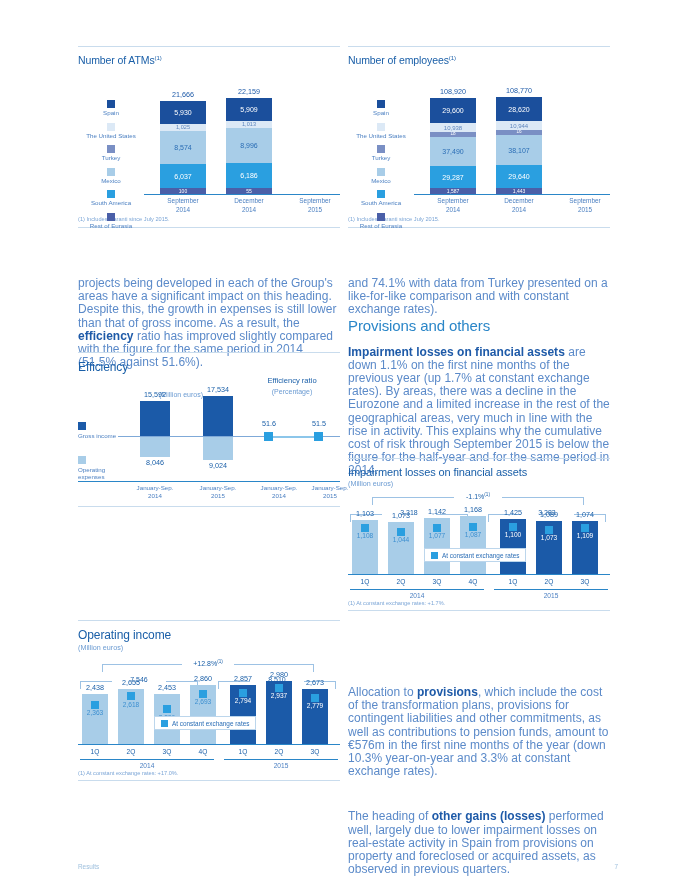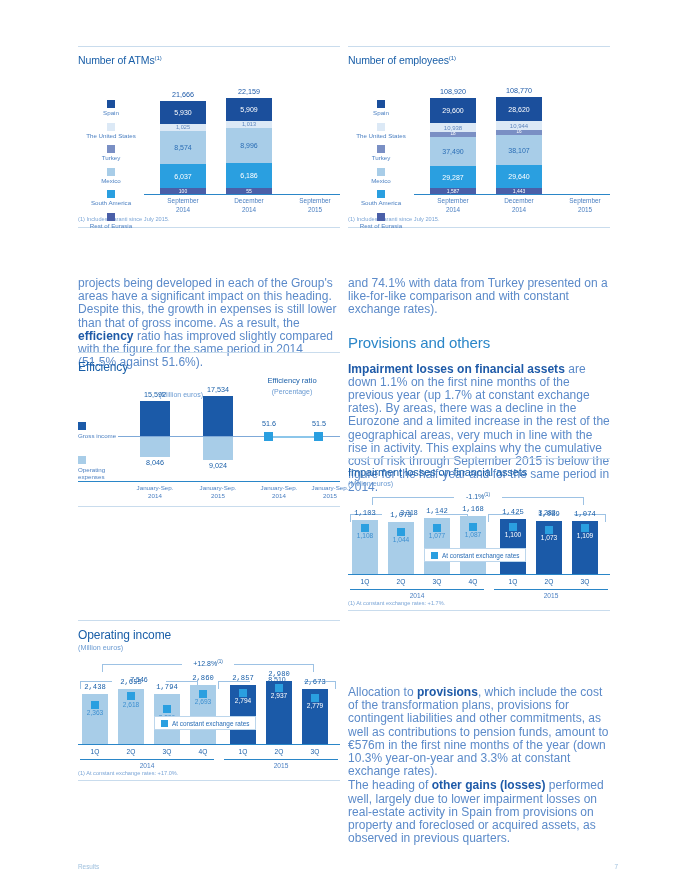--- a/index.html
+++ b/index.html
@@ -85,21 +85,21 @@
   .ef-dot { position: absolute; width: 9px; height: 9px; background: #2a9fe0; }
   .ef-line { position: absolute; height: 2px; background: #8cc6ea; }
   .ef-axis { position: absolute; left: 0; right: 0; bottom: 20px; border-bottom: 1px solid #2a86c8; }
   .ef-xlab { position: absolute; bottom: 2px; width: 62px; text-align: center;
              font-size: 6.2px; color: #4a7fc1; line-height: 8px; }
 
   
   .qb-wrap { position: relative; height: 118px; }
   .qb-bar { position: absolute; bottom: 26px; width: 26px; }
   .qb-val { position: absolute; width: 52px; left: -13px; text-align: center;
-            font-size: 7.2px; color: #1a5fa8; font-family: Liberation Mono, monospace; }
+            font-size: 7.2px; color: #1a5fa8; }
   .qb-cval { position: absolute; width: 52px; left: -13px; text-align: center;
              font-size: 6.6px; }
   .qb-dot { position: absolute; width: 8px; height: 8px; background: #2a9fe0; }
   .qb-axis { position: absolute; left: 0; right: 0; bottom: 25px; border-bottom: 1px solid #2a86c8; }
   .qb-xlab { position: absolute; bottom: 15px; width: 26px; text-align: center;
              font-size: 6.6px; color: #1a5fa8; }
   .qb-grp { position: absolute; bottom: 1px; text-align: center;
             font-size: 6.6px; color: #4a7fc1; border-top: 1px solid #2a86c8; padding-top: 2px; }
   .qb-brk { position: absolute; border: 1px solid #9dc2e4; border-bottom: none; }
   .qb-brk-lbl { position: absolute; background: #fff; font-size: 7px; color: #1a5fa8;
@@ -334,21 +334,21 @@
         <span class="qb-val" style="top:-11px">2,438</span>
         <span class="qb-dot" style="left:9px; top:7px"></span>
         <span class="qb-cval" style="top:15px; color:#3c8fd0">2,363</span>
       </div>
       <div class="qb-bar" style="left:40px; height:55px; background:#a8cde8">
         <span class="qb-val" style="top:-11px">2,655</span>
         <span class="qb-dot" style="left:9px; top:3px"></span>
         <span class="qb-cval" style="top:12px; color:#3c8fd0">2,618</span>
       </div>
       <div class="qb-bar" style="left:76px; height:50px; background:#a8cde8">
-        <span class="qb-val" style="top:-11px">1,794</span>
+        <span class="qb-val" style="top:-11px">2,453</span>
         <span class="qb-dot" style="left:9px; top:11px"></span>
         <span class="qb-cval" style="top:20px; color:#3c8fd0">2,296</span>
       </div>
       <div class="qb-bar" style="left:112px; height:59px; background:#a8cde8">
         <span class="qb-val" style="top:-11px">2,860</span>
         <span class="qb-dot" style="left:9px; top:5px"></span>
         <span class="qb-cval" style="top:13px; color:#3c8fd0">2,693</span>
       </div>
 
       <div class="qb-bar" style="left:152px; height:59px; background:#1b5aa8">
@@ -381,21 +381,21 @@
       <div class="qb-xlab" style="left:188px">2Q</div>
       <div class="qb-xlab" style="left:224px">3Q</div>
       <div class="qb-grp" style="left:2px; width:134px">2014</div>
       <div class="qb-grp" style="left:146px; width:114px">2015</div>
     </div>
     <div class="chart-foot">(1)  At constant exchange rates: +17.0%.</div>
   </div>
 
   <div class="col-right" style="top:277px">
     <p class="body-text">and 74.1% with data from Turkey presented on a like-for-like comparison and with constant exchange rates).</p>
-    <h2 class="section-head" style="margin-top:17px">Provisions and others</h2>
+    <h2 class="section-head" style="">Provisions and others</h2>
     <p class="body-text" style="margin-top:12px">
       <b>Impairment losses on financial assets</b><span> are down 1.1% on the first nine months of the previous year (up 1.7% at constant exchange rates). By areas, there was a decline in the Eurozone and a limited increase in the rest of the geographical areas, very much in line with the rise in activity. This explains why the cumulative cost of risk through September 2015 is below the figure for the half-year and for the same period in 2014.</span>
     </p>
   </div>
 
   <div class="chart-block chart-rule-top chart-rule-bot" id="chart-impairment" style="left:348px; top:458px; padding-top:7px; padding-bottom:4px;">
     <h2 class="chart-title" style="font-size:11px">Impairment losses on financial assets</h2>
     <div class="chart-sub">(Million euros)</div>
     <div class="qb-wrap" style="height:112px">
       <div class="qb-brk" style="left:2px; top:26px; width:118px; height:8px"></div>
@@ -457,21 +457,21 @@
       <div class="qb-grp" style="left:2px; width:134px">2014</div>
       <div class="qb-grp" style="left:146px; width:114px">2015</div>
     </div>
     <div class="chart-foot">(1)  At constant exchange rates: +1.7%.</div>
   </div>
 
   <div class="col-right" style="top:686px">
     <p class="body-text">
       <span>Allocation to </span><b>provisions</b><span>, which include the cost of the transformation plans, provisions for contingent liabilities and other commitments, as well as contributions to pension funds, amount to €576m in the first nine months of the year (down 10.3% year-on-year and 3.3% at constant exchange rates).</span>
     </p>
-    <p class="body-text" style="margin-top:1px">
+    <p class="body-text" style="margin-top:32px">
       <span>The heading of </span><b>other gains (losses)</b><span> performed well, largely due to lower impairment losses on real-estate activity in Spain from provisions on property and foreclosed or acquired assets, as observed in previous quarters.</span>
     </p>
   </div>
 
   <div class="footer">
     <span>Results</span>
     <span>7</span>
   </div>
 
 </div>

